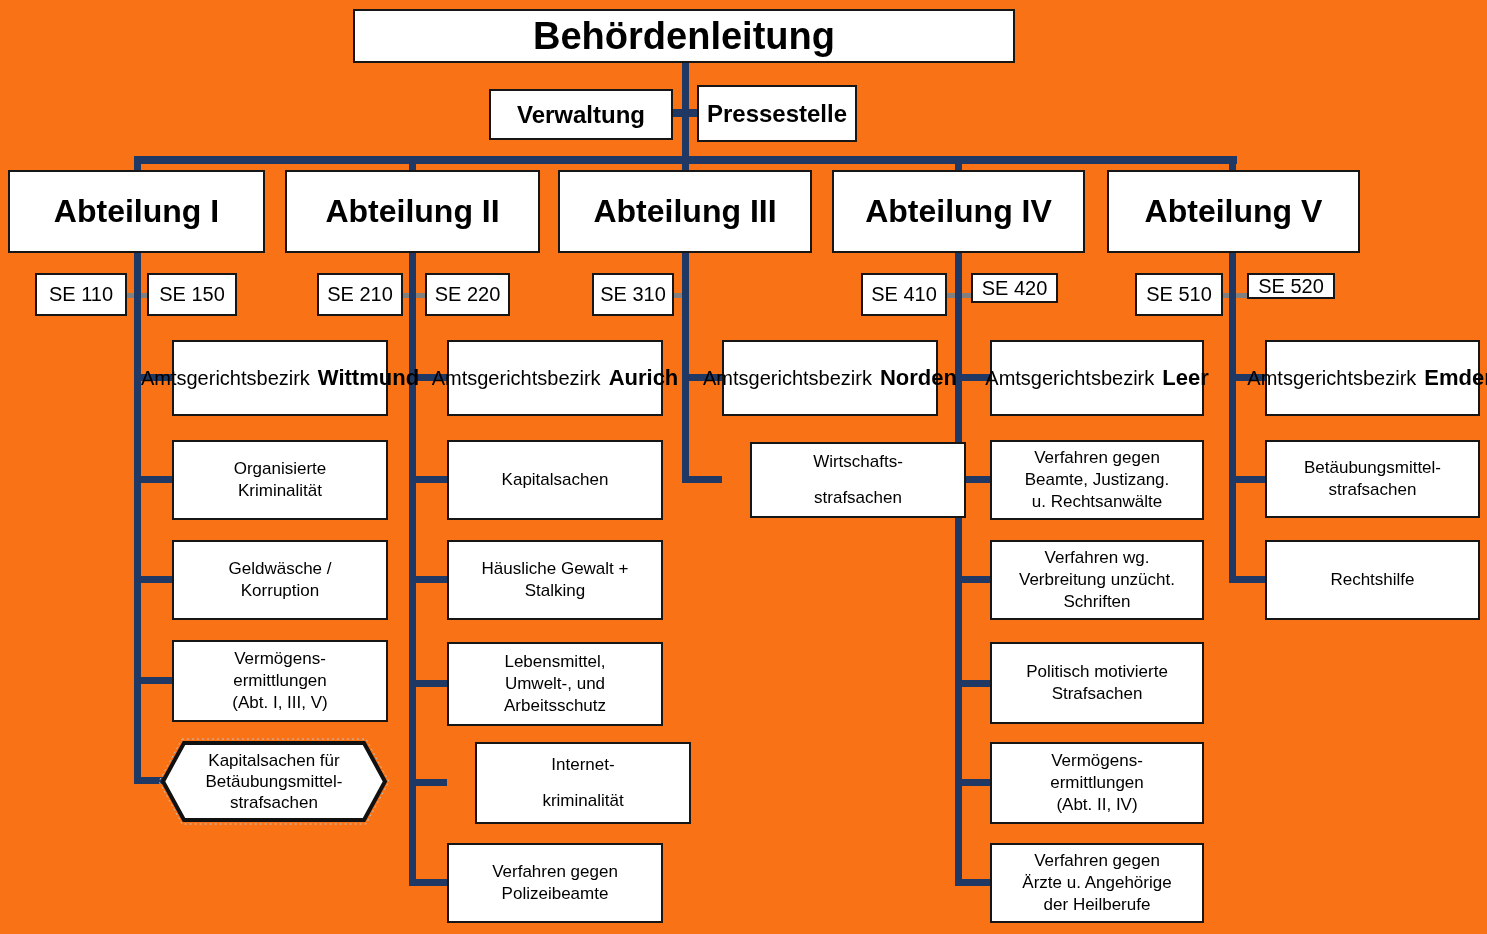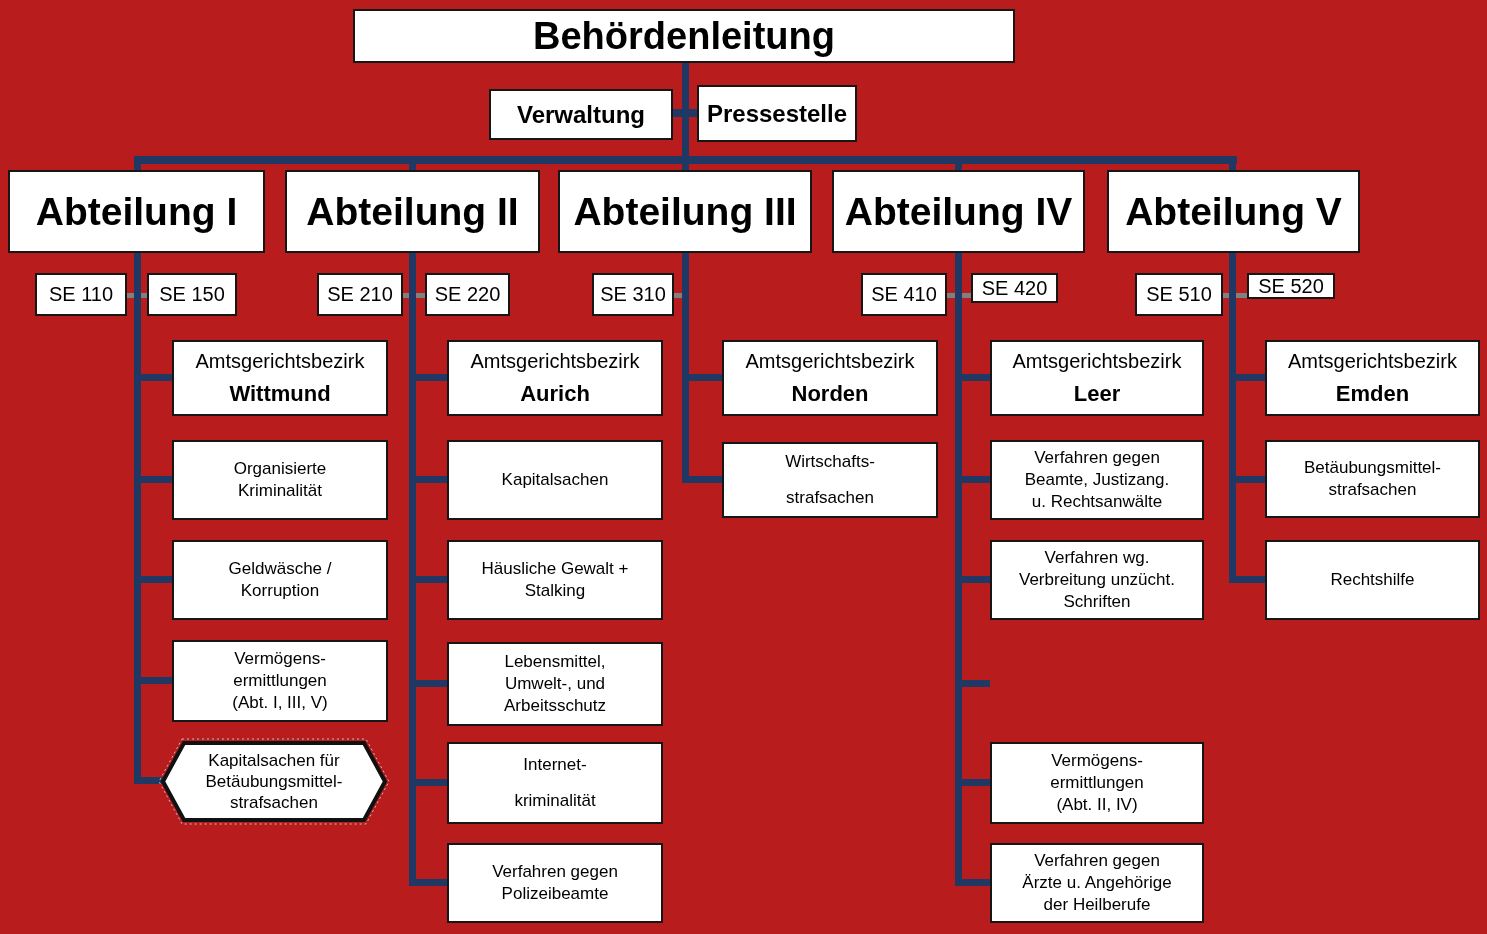--- a/index.html
+++ b/index.html
@@ -1,35 +1,35 @@
 <!DOCTYPE html>
 <html><head>
 <meta charset="utf-8">
 <style>
   html,body { margin:0; padding:0; background:#000; }
   .stage {
-    position:relative; width:1487px; height:934px; background:#b91c1c;
+    position:relative; width:1487px; height:934px; background:#f97316;
     font-family:"Liberation Sans", sans-serif; overflow:hidden; color:#000;
   }
   .ln    { position:absolute; background:#1f3864; }
   .se-ln { position:absolute; background:#808080; }
   .box {
     position:absolute; background:#ffffff; border:2px solid #161616;
     box-sizing:border-box; display:flex; align-items:center; justify-content:center;
     text-align:center; color:#000;
   }
   .title   { font-size:38px; font-weight:bold; }
   .staff   { font-size:24px; font-weight:bold; }
-  .dept    { font-size:39px; font-weight:bold; }
+  .dept    { font-size:32px; font-weight:bold; }
   .se      { font-size:20px; }
-  .district{ flex-direction:column; gap:8px; }
+  .district{ flex-direction:row; gap:8px; }
   .district .pfx  { font-size:20px; }
   .district .city { font-size:22px; font-weight:bold; }
   .u { font-size:17px; line-height:1.3; white-space:pre-line; }
-  .u.spaced { line-height:2.1; }
+  .u.spaced { line-height:2.1;margin-left:28px; }
   .hex-wrap { position:absolute; }
   .hex-text {
     position:absolute; inset:0; display:flex; align-items:center; justify-content:center;
     text-align:center; font-size:17px; line-height:1.25; white-space:pre-line; color:#000;
   }
 </style>
 </head>
 <body>
 
 <div class="stage">
@@ -157,20 +157,22 @@
 
   <div class="box u spaced" style="left:722px;top:442px;width:216px;height:76px">Wirtschafts-
 strafsachen</div>
 
   <div class="box u" style="left:990px;top:440px;width:214px;height:80px">Verfahren gegen
 Beamte, Justizang.
 u. Rechtsanwälte</div>
   <div class="box u" style="left:990px;top:540px;width:214px;height:80px">Verfahren wg.
 Verbreitung unzücht.
 Schriften</div>
+  <div class="box u" style="left:990px;top:642px;width:214px;height:82px">Politisch motivierte
+Strafsachen</div>
   <div class="box u" style="left:990px;top:742px;width:214px;height:82px">Vermögens-
 ermittlungen
 (Abt. II, IV)</div>
   <div class="box u" style="left:990px;top:843px;width:214px;height:80px">Verfahren gegen
 Ärzte u. Angehörige
 der Heilberufe</div>
 
   <div class="box u" style="left:1265px;top:440px;width:215px;height:78px">Betäubungsmittel-
 strafsachen</div>
   <div class="box u" style="left:1265px;top:540px;width:215px;height:80px">Rechtshilfe</div>

